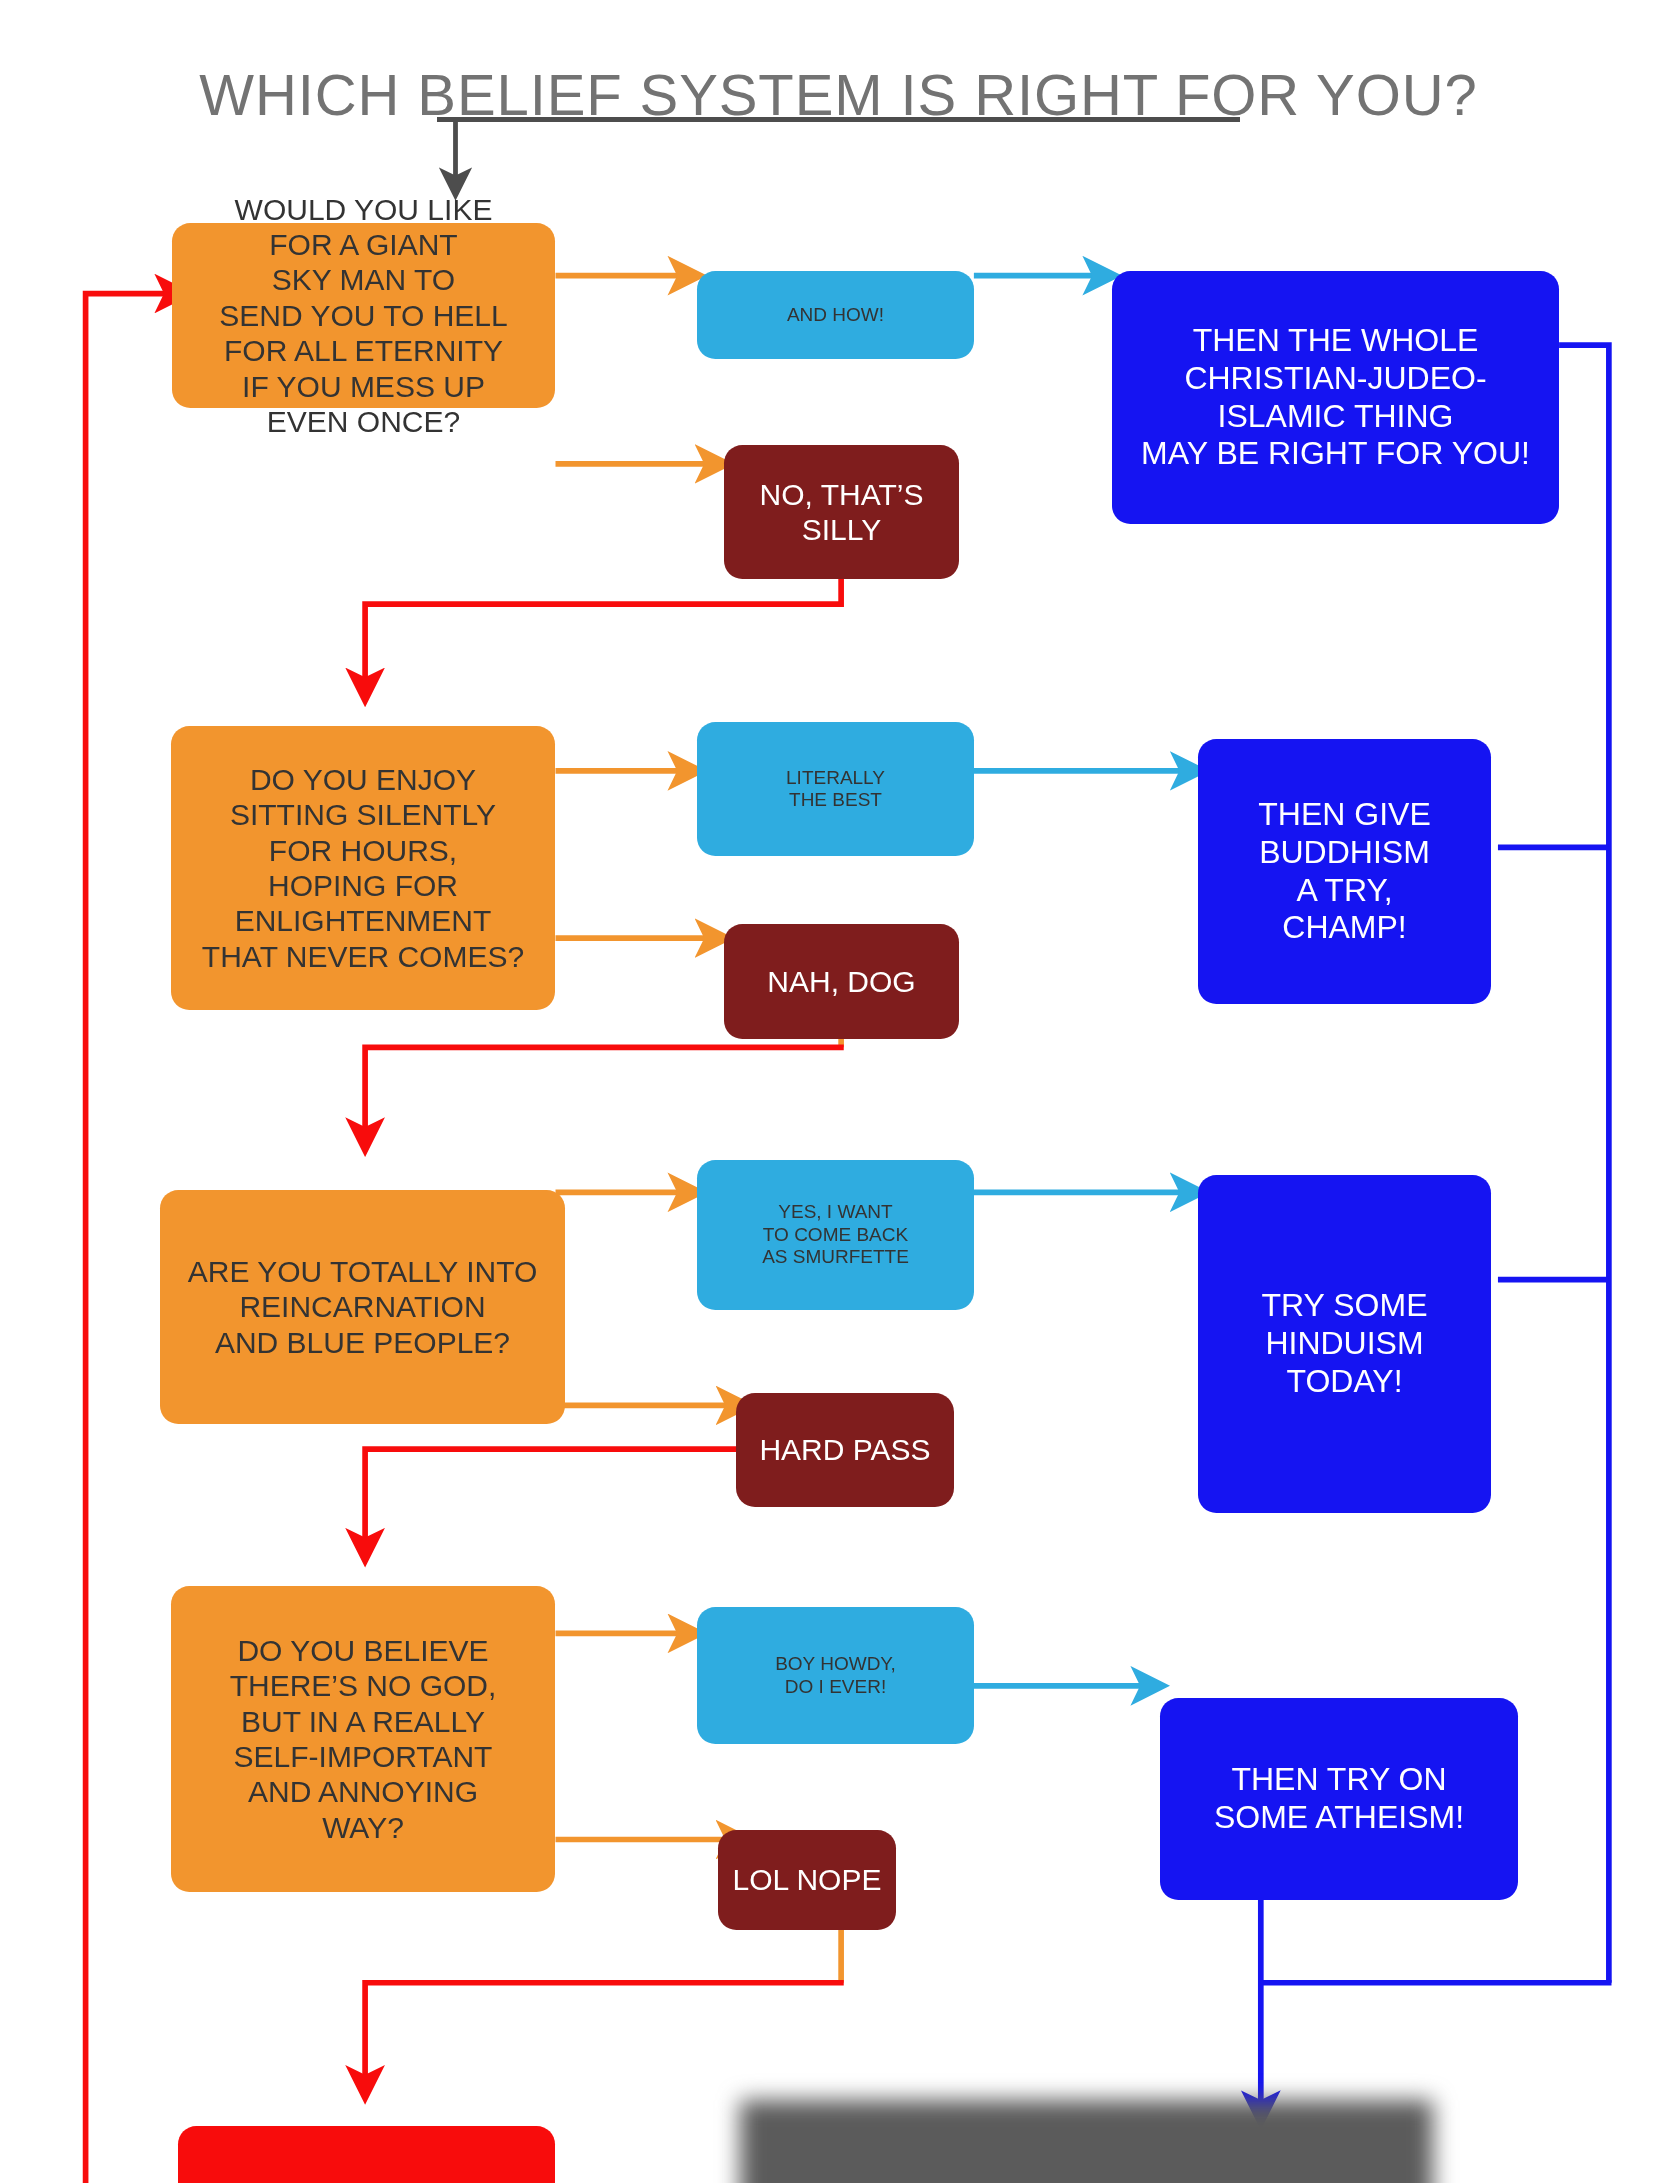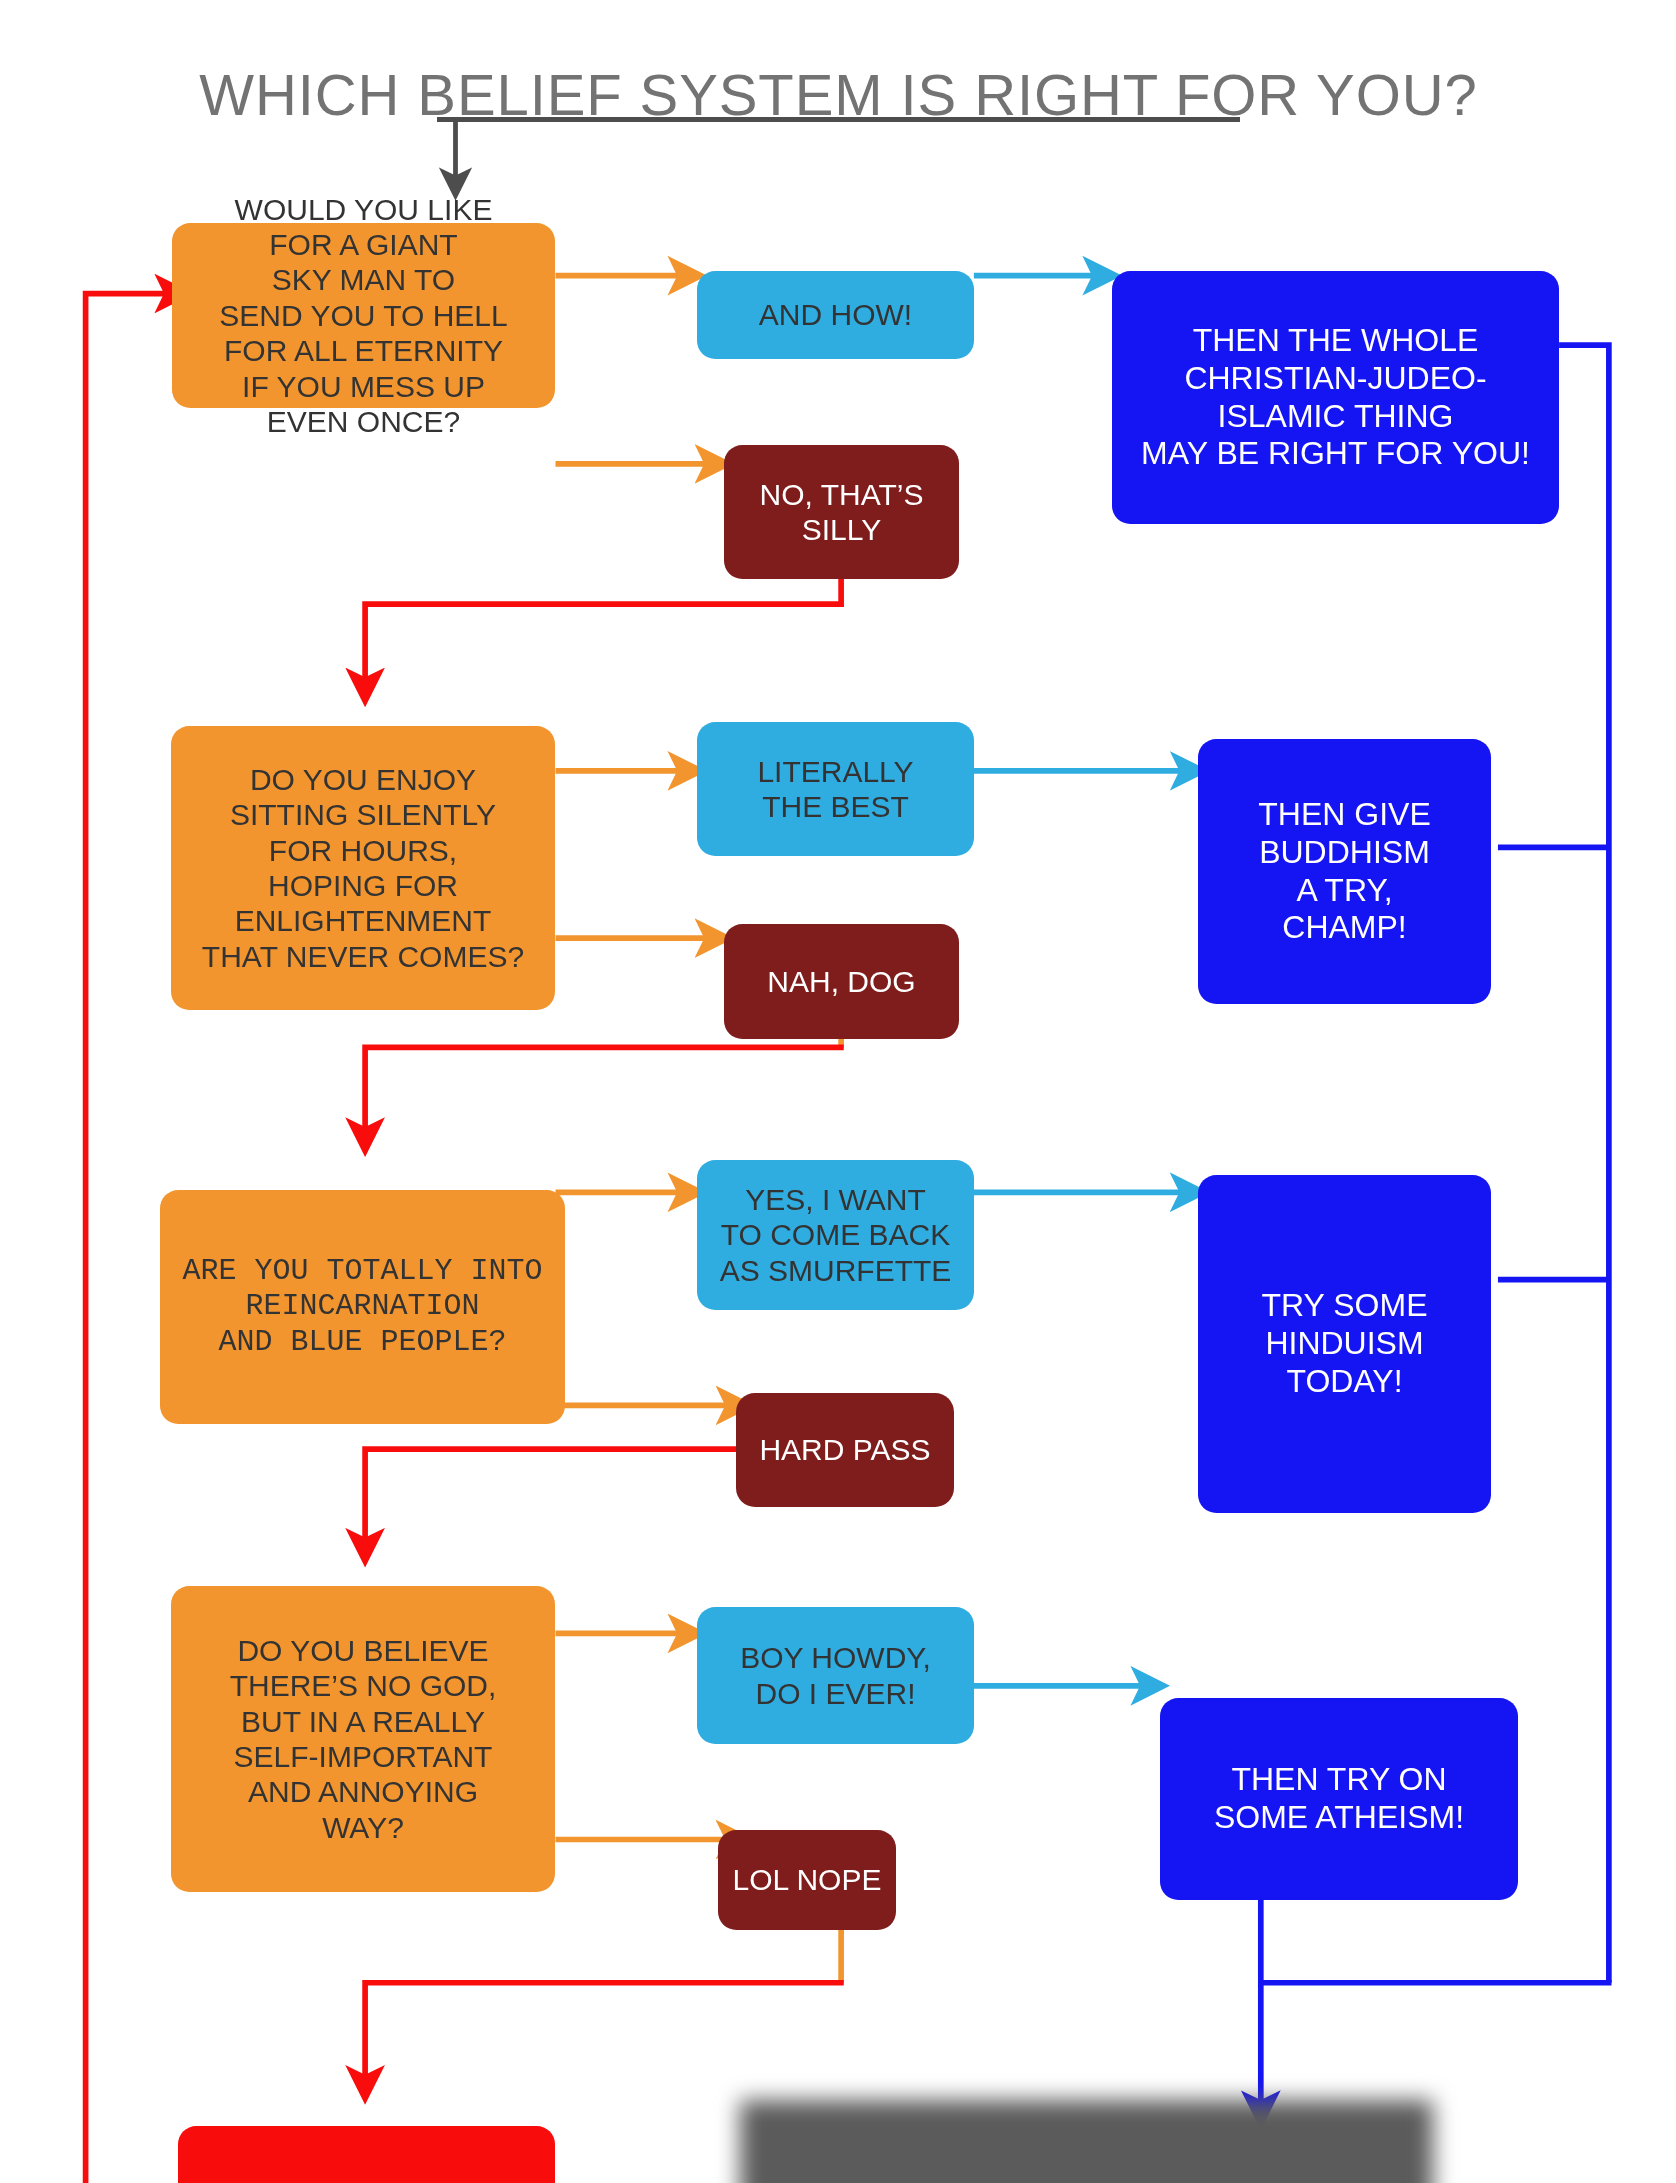--- a/index.html
+++ b/index.html
@@ -58,21 +58,21 @@
     margin-top: 40px;
   }
   .node.q {
     background: #F2952E;
     color: #333333;
     font-size: 30px;
   }
   .node.yes {
     background: #2FACE0;
     color: #333333;
-    font-size: 30px;
+    font-size: 19px;
   }
   .node.no {
     background: #7f1d1d;
     color: #ffffff;
     font-size: 30px;
   }
   .node.result {
     background: #1514F2;
     color: #ffffff;
     font-size: 32px;
@@ -203,21 +203,21 @@
   <div class="node no" style="left:724px; top:884px; width:235px; height:115px;">
     <span>NAH, DOG</span>
   </div>
   <div class="node result" style="left:1198px; top:699px; width:293px; height:265px;">
     <span>THEN GIVE
 BUDDHISM
 A TRY,
 CHAMP!</span>
   </div>
 
-  <div class="node q" style="left:160px; top:1150px; width:405px; height:234px;font-family:Liberation Mono, monospace;">
+  <div class="node q" style="left:160px; top:1150px; width:405px; height:234px;">
     <span>ARE YOU TOTALLY INTO
 REINCARNATION
 AND BLUE PEOPLE?</span>
   </div>
   <div class="node yes" style="left:697px; top:1120px; width:277px; height:150px;">
     <span>YES, I WANT
 TO COME BACK
 AS SMURFETTE</span>
   </div>
   <div class="node no" style="left:736px; top:1353px; width:218px; height:114px;border-radius:19px;">

